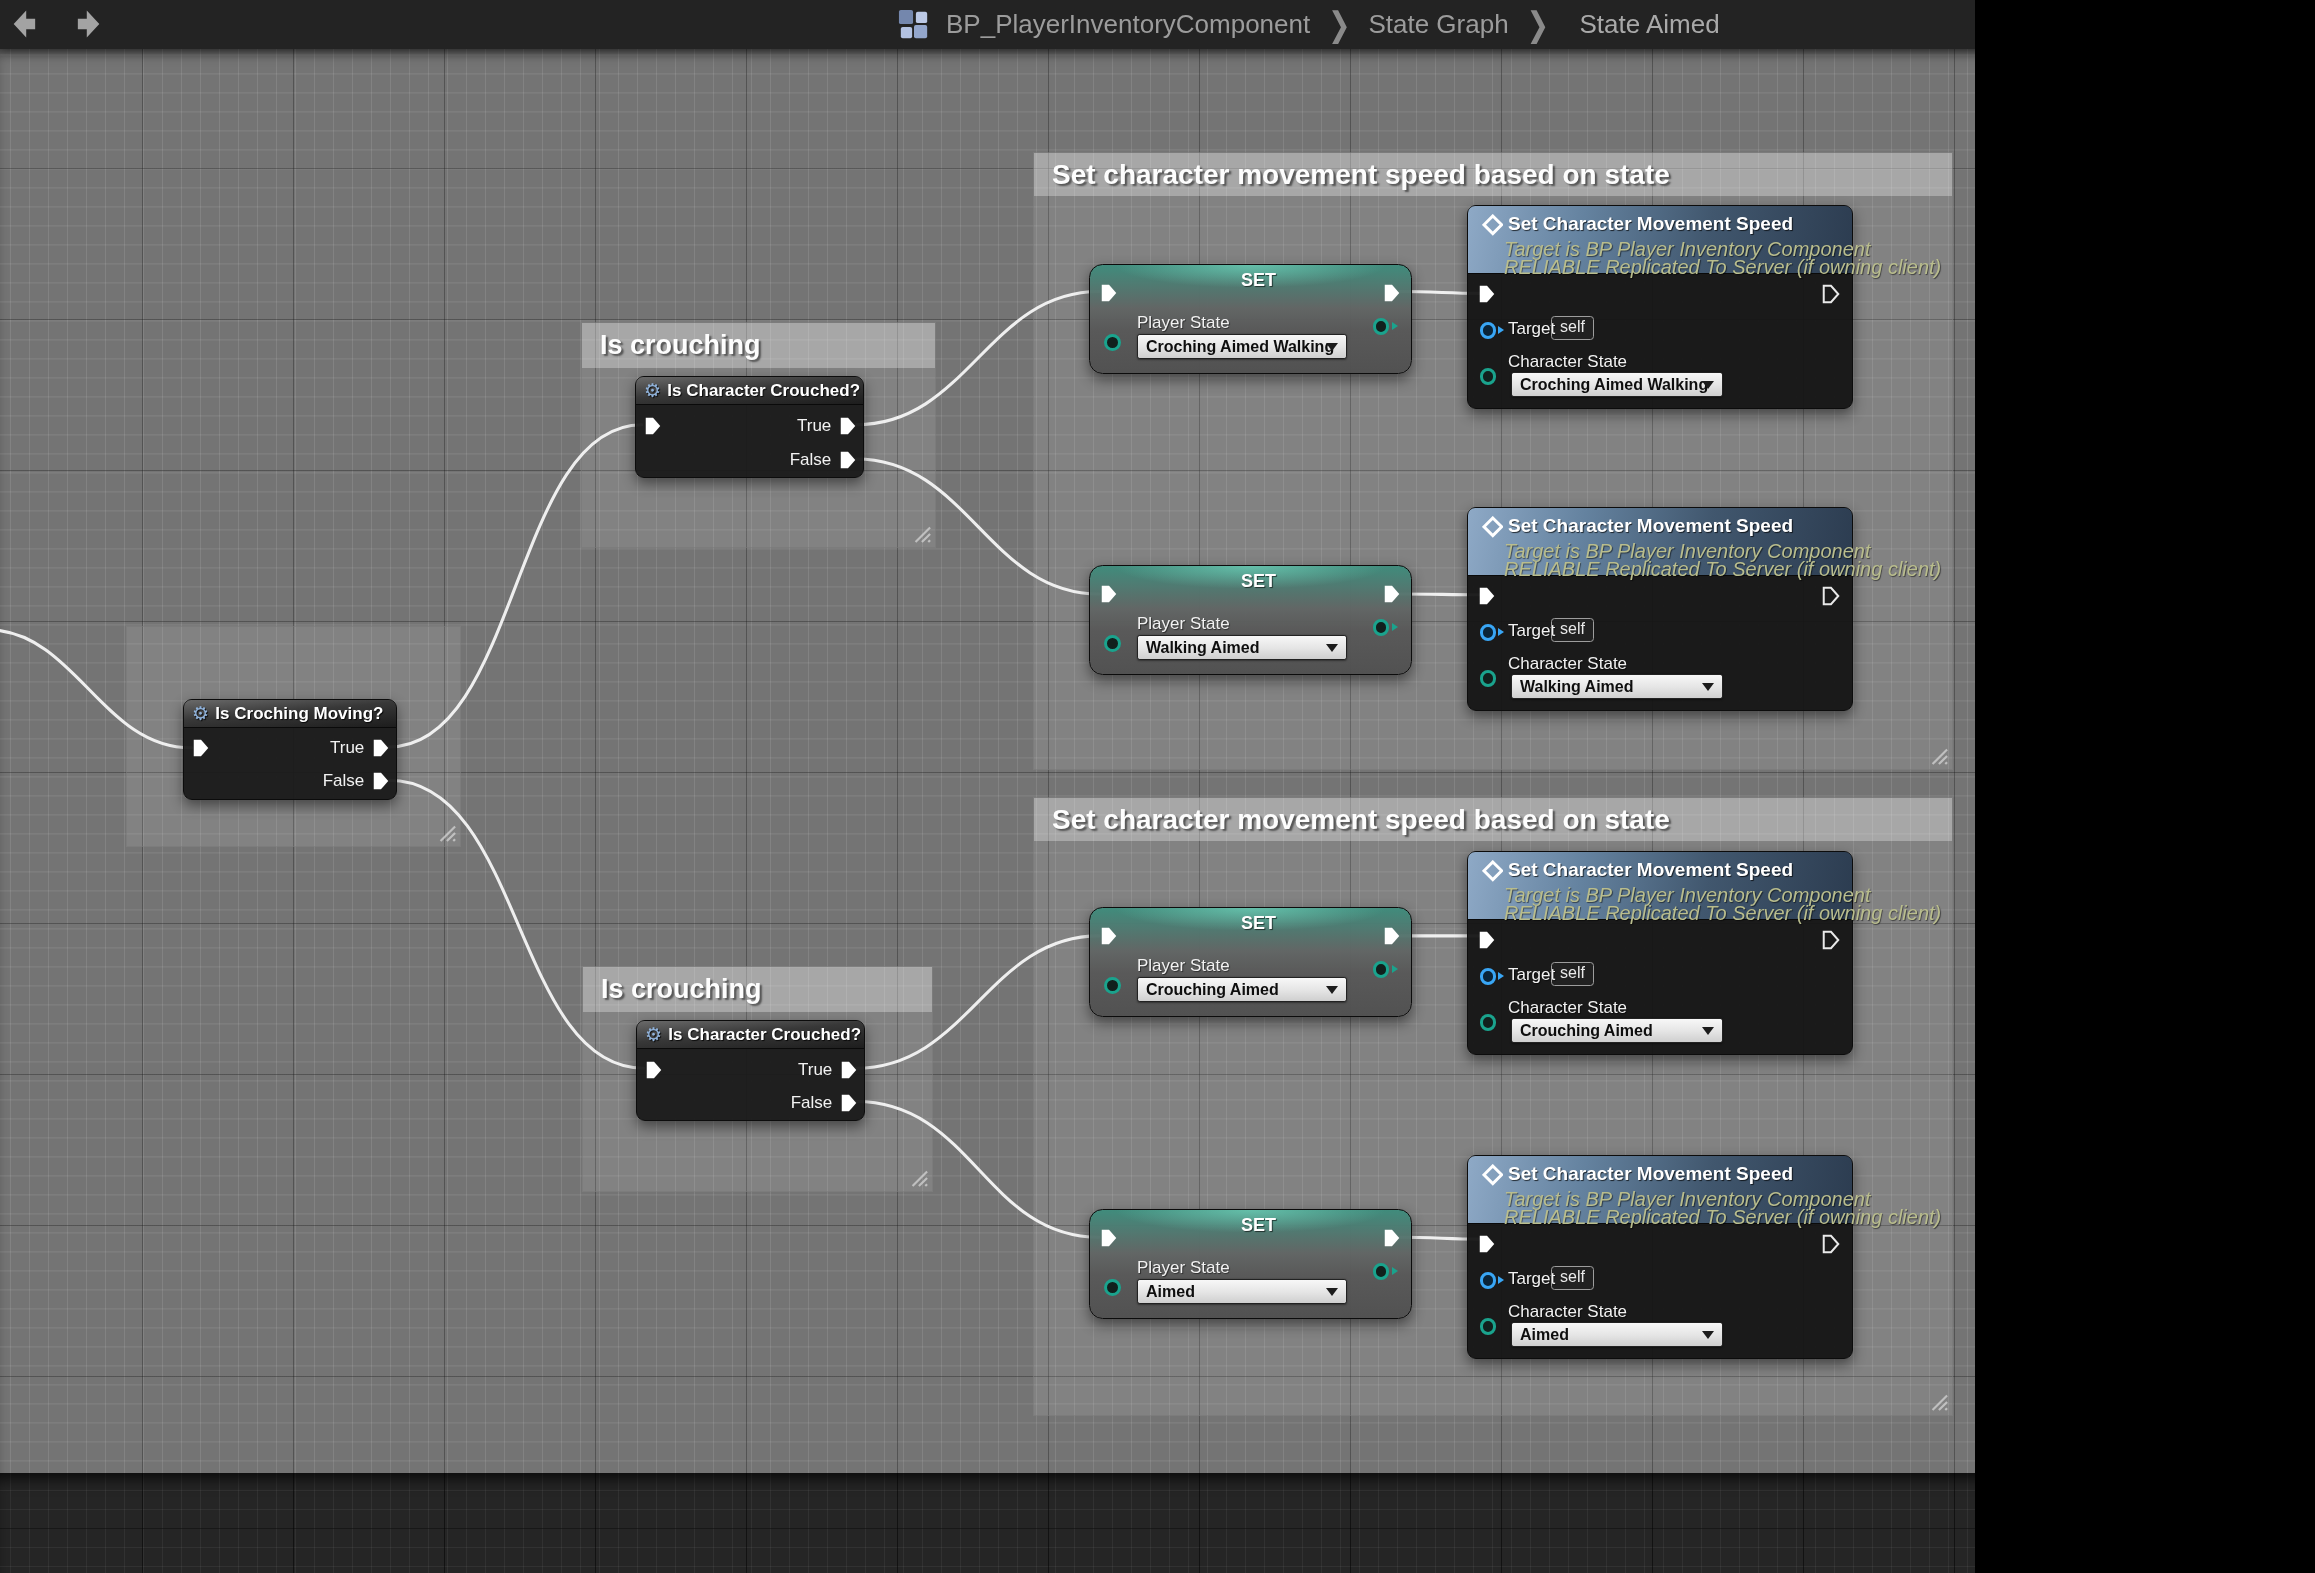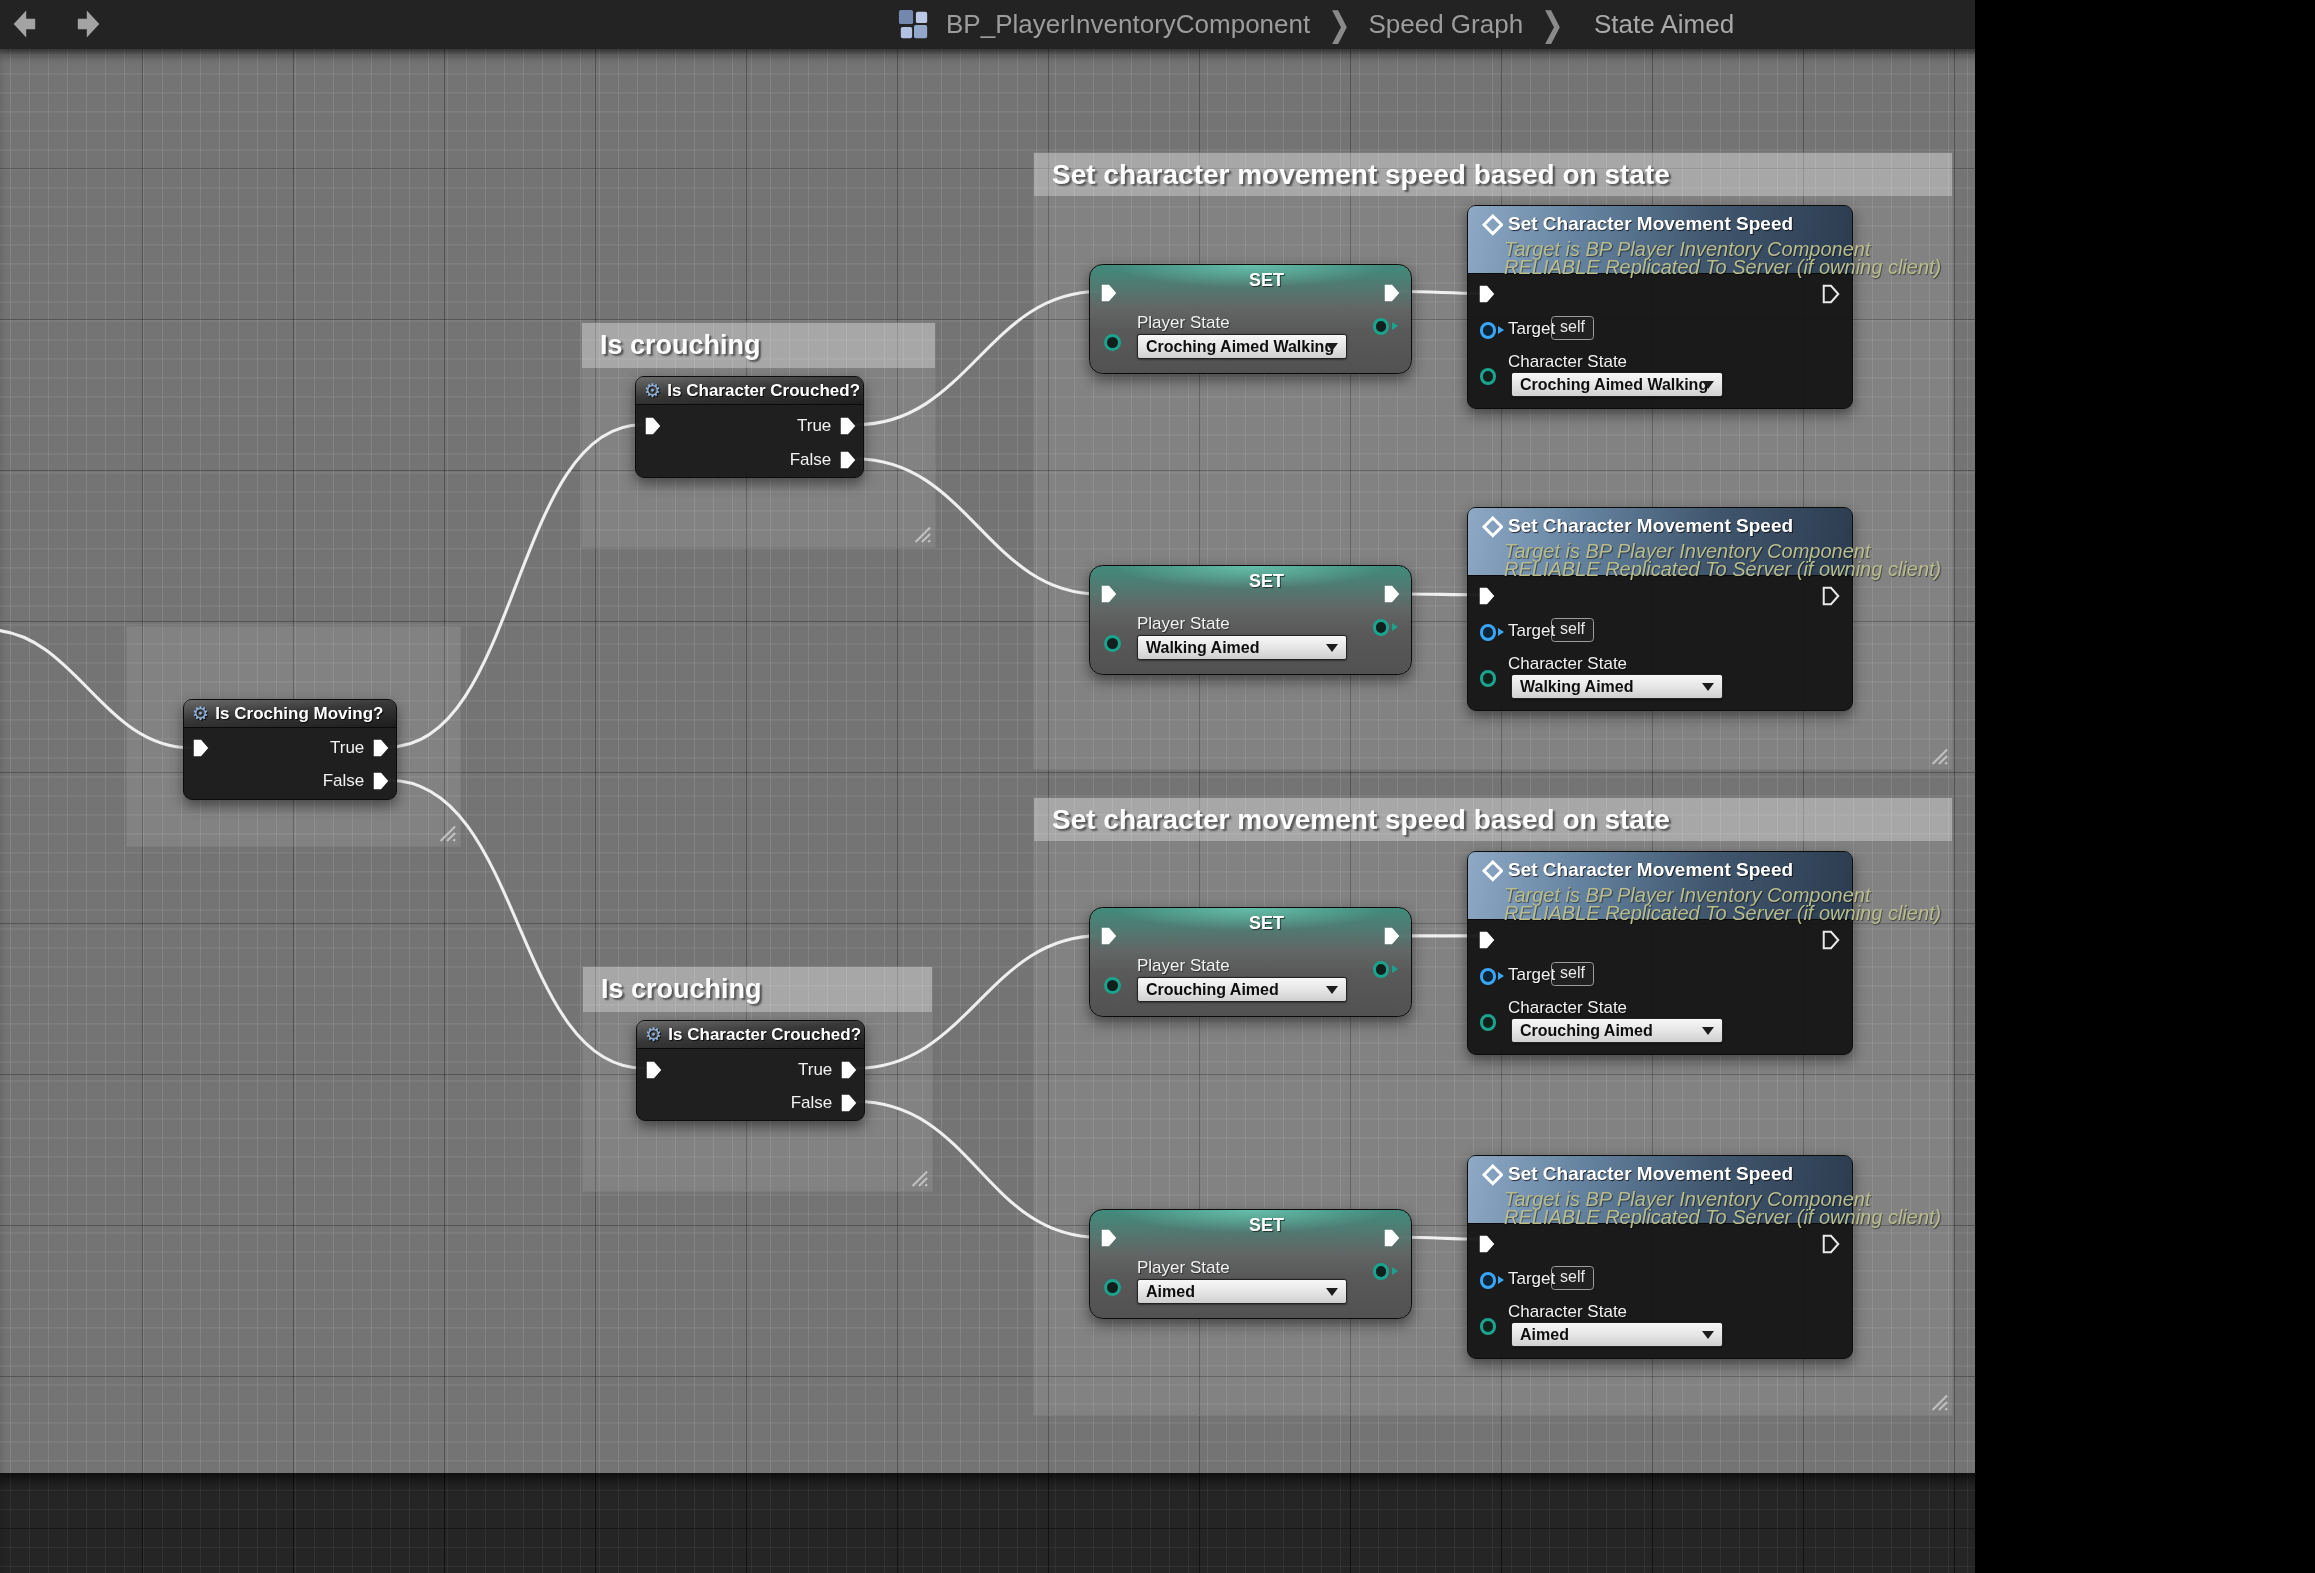--- a/index.html
+++ b/index.html
@@ -75,21 +75,21 @@
   }
   .gear{color:#90b2da;font-size:19px;line-height:19px;}
   
   .setnode{
     width:321px;height:108px;border-radius:13.5px;
     background:
       radial-gradient(ellipse 60% 30% at 50% 0%, rgba(125,225,200,0.6), transparent 70%),
       linear-gradient(180deg, rgba(62,140,124,0.97) 0%, rgba(97,101,100,0.97) 40%, rgba(88,88,88,0.97) 60%, rgba(80,80,80,0.97) 100%);
   }
   .setnode .set-title{
-    position:absolute;top:5.4px;left:16px;width:100%;text-align:center;
+    position:absolute;top:5.4px;left:8px;width:100%;text-align:center;
     color:#fff;font-weight:bold;font-size:18px;text-shadow:0.9px 0.9px 0.9px rgba(0,0,0,.6);
   }
   
   .fnode{width:384px;height:202px;background:rgba(20,20,20,0.95);}
   .fnode .fhdr{
     position:absolute;left:0;top:0;right:0;height:67px;border-radius:7.2px 7.2px 0 0;
     background:linear-gradient(100deg,#8ea9c6 0%,#64829f 30%,#41576e 62%,#2c3c50 100%);
     border-bottom:0.9px solid #0a0a0a;
   }
   .fnode .ftitle{
@@ -143,21 +143,21 @@
     </svg>
     <div class="breadcrumb">
       <svg width="32" height="32" viewBox="0 0 34 34">
         <rect x="1" y="1" width="15" height="15" rx="2" fill="#7487ad"></rect>
         <rect x="19" y="3" width="12" height="12" rx="2" fill="#bcc9e6"></rect>
         <rect x="3" y="19" width="12" height="12" rx="2" fill="#b3c2e2"></rect>
         <rect x="17" y="17" width="14" height="14" rx="2" fill="#93a6cc"></rect>
       </svg>
       <span class="crumb">BP_PlayerInventoryComponent</span>
       <span class="sep">❯</span>
-      <span class="crumb">Speed Graph</span>
+      <span class="crumb">State Graph</span>
       <span class="sep">❯</span>
       <span class="crumb last">State Aimed</span>
     </div>
   </div>
 
   <div class="comment" style="left:1033px;top:152px;width:918px;height:616px;">
     <div class="bar">Set character movement speed based on state</div>
     <svg class="resize" viewBox="0 0 22 22">
       <path d="M21 5 L5 21 M21 12 L12 21 M21 19 L19 21" stroke="#cfcfcf" stroke-width="2.4" fill="none"></path>
     </svg>

